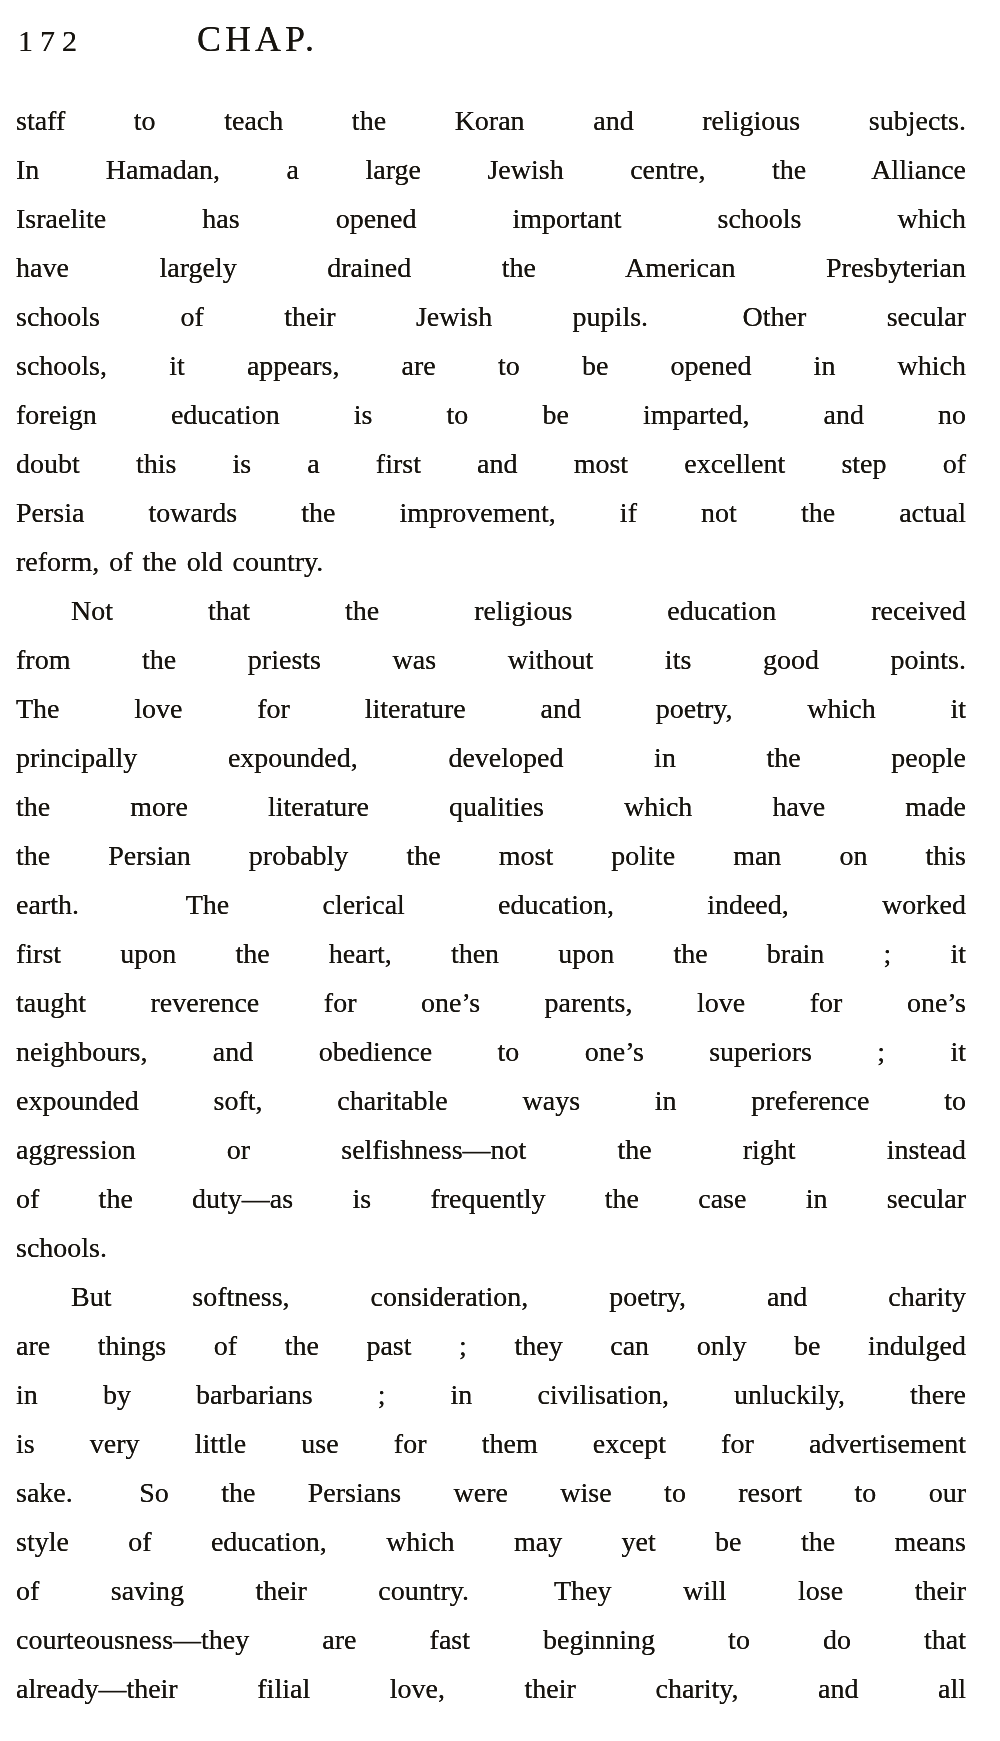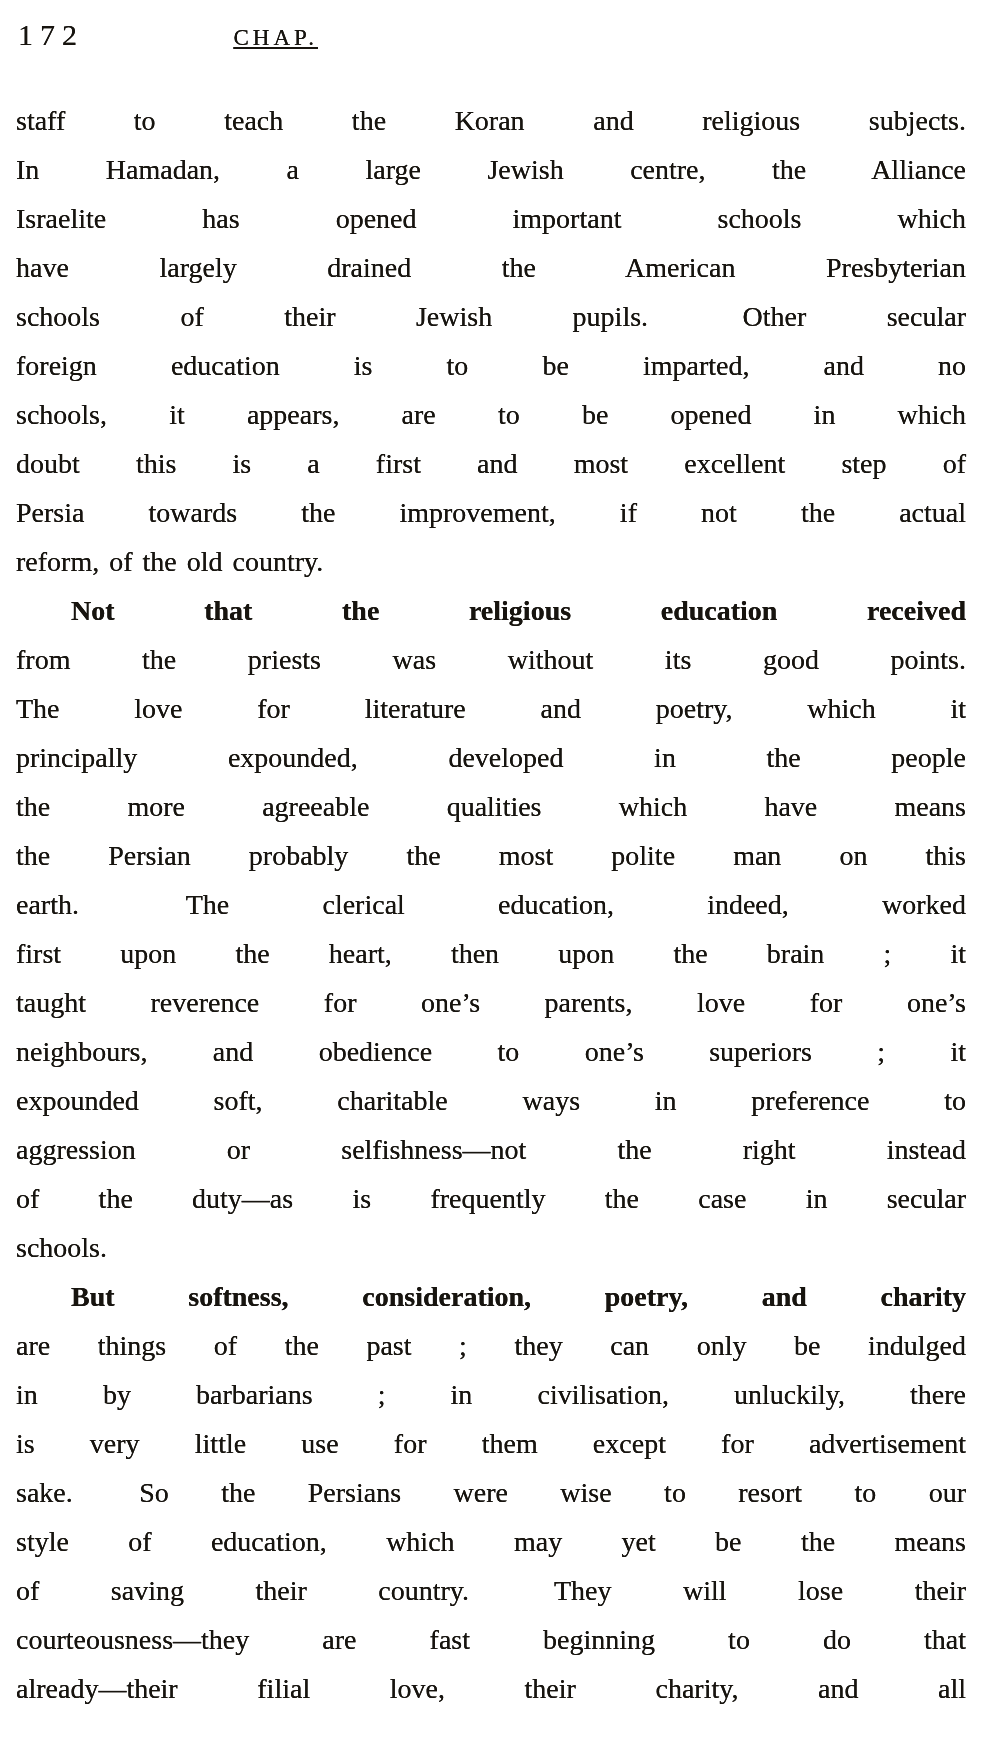--- a/index.html
+++ b/index.html
@@ -37,69 +37,67 @@
   .running-title {
     flex: 1;
     text-align: center;
     font-size: 43px;
     letter-spacing: 2px;
     white-space: nowrap;
   }
   .chap {
     width: 150px;
     text-align: right;
-    font-size: 23px;
+    font-size: 36px;
     letter-spacing: 4px;
-    text-decoration: underline;
   }
   .body-text {
     position: absolute;
     top: 96px;
     left: 16px;
     width: 950px;
     font-size: 28px;
     line-height: 49px;
     word-spacing: 3px;
   }
   .line {
     text-align: justify;
     text-align-last: justify;
   }
   .line.flush {
     text-align-last: left;
   }
   .line.indent {
     padding-left: 55px;
-    font-weight: bold;
   }
 </style>
 </head>
 <body>
 
 <div class="page">
   <header class="running-head">
     <span class="folio">172</span>
     <span class="chap">CHAP.</span>
   </header>
   <main class="body-text" id="body-text">
       <div class="line">staff to teach the Koran and religious subjects.</div>
       <div class="line">In Hamadan, a large Jewish centre, the Alliance</div>
       <div class="line">Israelite has opened important schools which</div>
       <div class="line">have largely drained the American Presbyterian</div>
       <div class="line">schools of their Jewish pupils.  Other secular</div>
+      <div class="line">schools, it appears, are to be opened in which</div>
       <div class="line">foreign education is to be imparted, and no</div>
-      <div class="line">schools, it appears, are to be opened in which</div>
       <div class="line">doubt this is a first and most excellent step of</div>
       <div class="line">Persia towards the improvement, if not the actual</div>
       <div class="line flush">reform, of the old country.</div>
       <div class="line indent">Not that the religious education received</div>
       <div class="line">from the priests was without its good points.</div>
       <div class="line">The love for literature and poetry, which it</div>
       <div class="line">principally expounded, developed in the people</div>
-      <div class="line">the more agreeable qualities which have means</div>
+      <div class="line">the more literature qualities which have made</div>
       <div class="line">the Persian probably the most polite man on this</div>
       <div class="line">earth.  The clerical education, indeed, worked</div>
       <div class="line">first upon the heart, then upon the brain ; it</div>
       <div class="line">taught reverence for one’s parents, love for one’s</div>
       <div class="line">neighbours, and obedience to one’s superiors ; it</div>
       <div class="line">expounded soft, charitable ways in preference to</div>
       <div class="line">aggression or selfishness—not the right instead</div>
       <div class="line">of the duty—as is frequently the case in secular</div>
       <div class="line flush">schools.</div>
       <div class="line indent">But softness, consideration, poetry, and charity</div>

